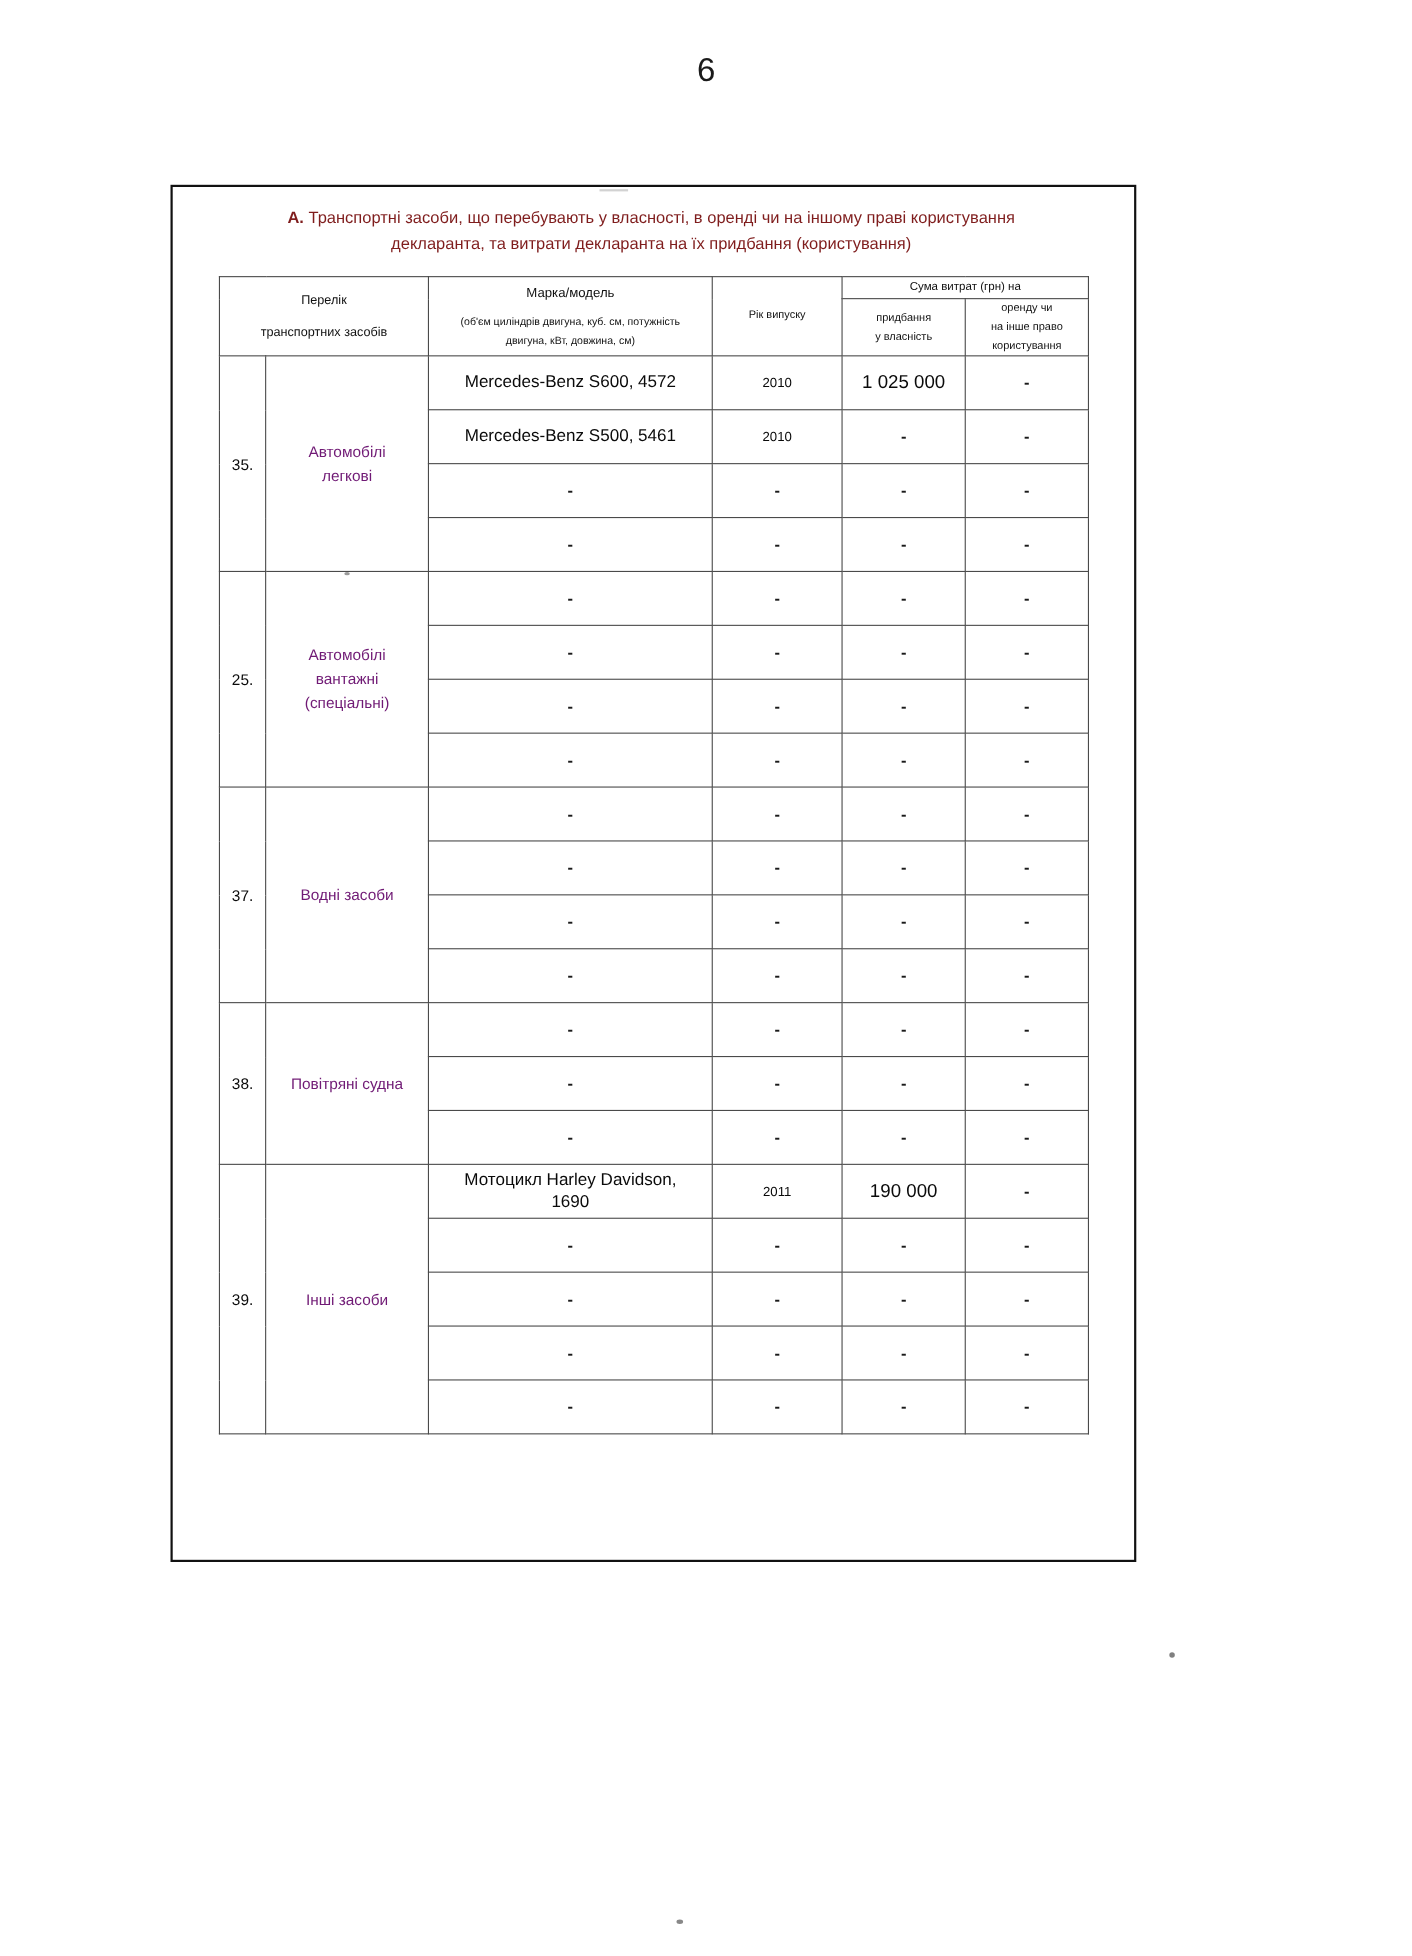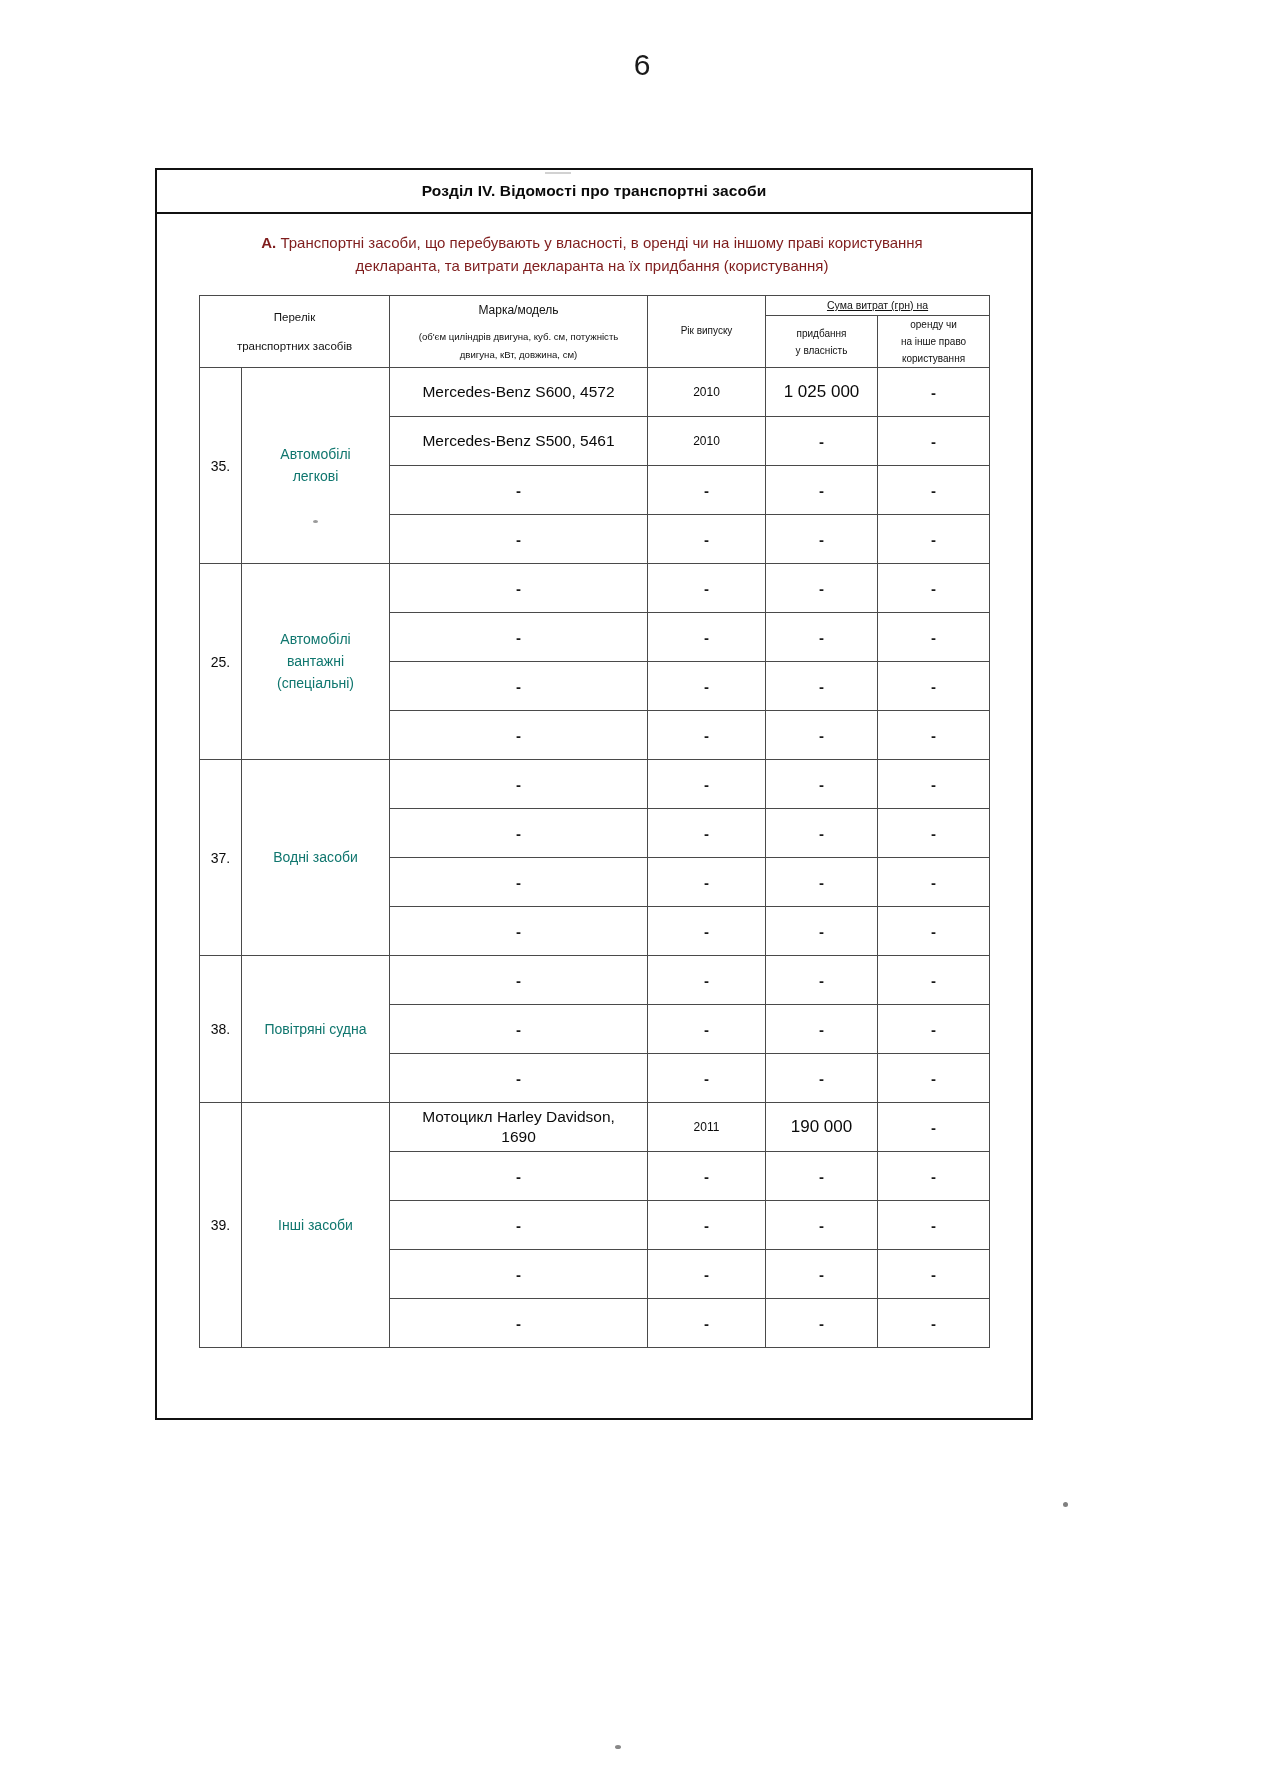--- a/index.html
+++ b/index.html
@@ -84,39 +84,39 @@
   col.c-rent  { width: 112px; }
   .hd {
     font-size: 11.5px;
     line-height: 1.85;
     padding: 6px 4px;
     color: #111;
   }
   .hd-peretik { font-size: 11.5px; line-height: 2.5; }
   .hd-model-main { font-size: 12px; display:block; margin-bottom: 7px;}
   .hd-model-sub { font-size: 9.6px; line-height: 1.9; display:block;}
-  .hd-sum { font-size: 10.5px; padding: 7px 2px; text-decoration: underline; }
+  .hd-sum { font-size: 10.5px; padding: 7px 2px; }
   .hd-small { font-size: 10px; line-height: 1.7; padding: 5px 3px; }
   .hd-year { font-size: 10px; }
 
   
   .idx {
     font-size: 14px;
     font-weight: bold;
     text-align: left;
     padding-left: 8px;
     vertical-align: middle;
     color: #0a0a0a;
   }
   .type-label {
     font-size: 14px;
     text-align: left;
     padding-left: 10px;
     line-height: 1.55;
-    color: #0f766e;
+    color: #701a75;
   }
   .cellv {
     height: 48px;
     font-size: 15px;
     font-weight: bold;
     color: #0a0a0a;
   }
   .cellv.dash {
     font-weight: bold;
     font-size: 15px;
@@ -142,21 +142,20 @@
 
 <div class="page-number">6</div>
 
 <div class="speck sp4"></div>
 <div class="speck sp1"></div>
 <div class="speck sp2"></div>
 <div class="speck sp3"></div>
 
 <div class="form-frame">
 
-  <div class="section-title">Розділ IV. Відомості про транспортні засоби</div>
 
   <div class="subtitle">
     <b>А.</b><span> Транспортні засоби, що перебувають у власності, в оренді чи на іншому праві користування</span><br>
     <span>декларанта, та витрати декларанта на їх придбання (користування)</span>
   </div>
 
   <table class="tbl">
     <colgroup>
       <col class="c-num">
         <col class="c-type">

